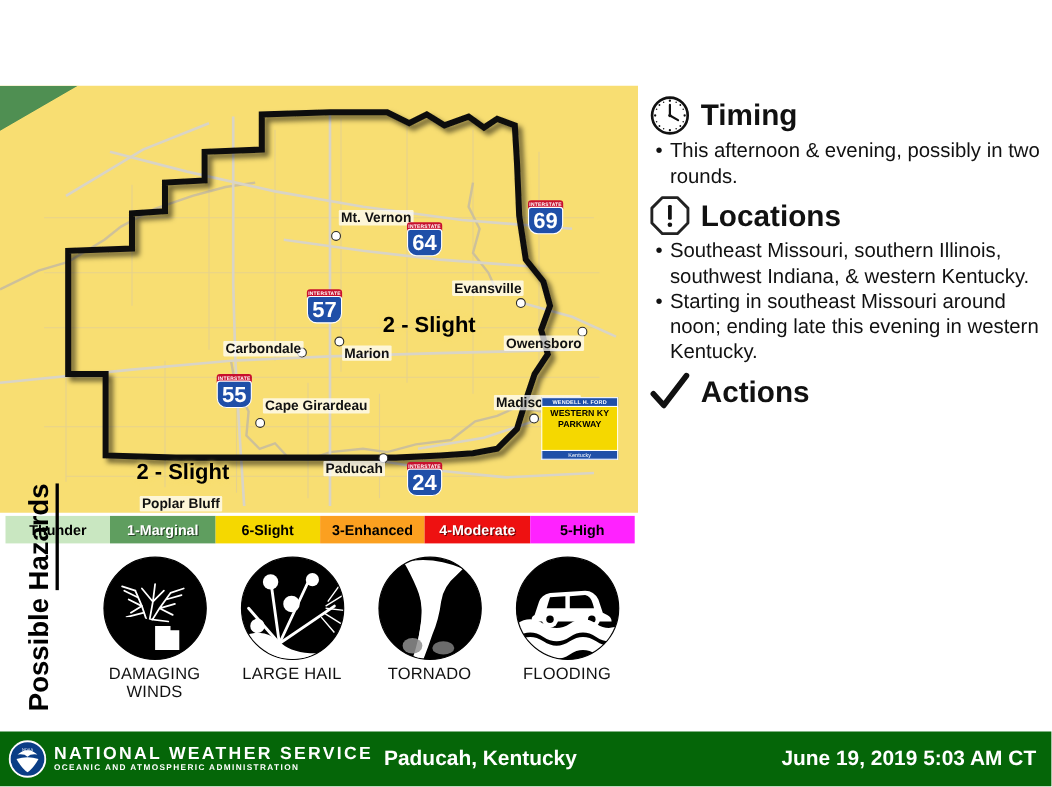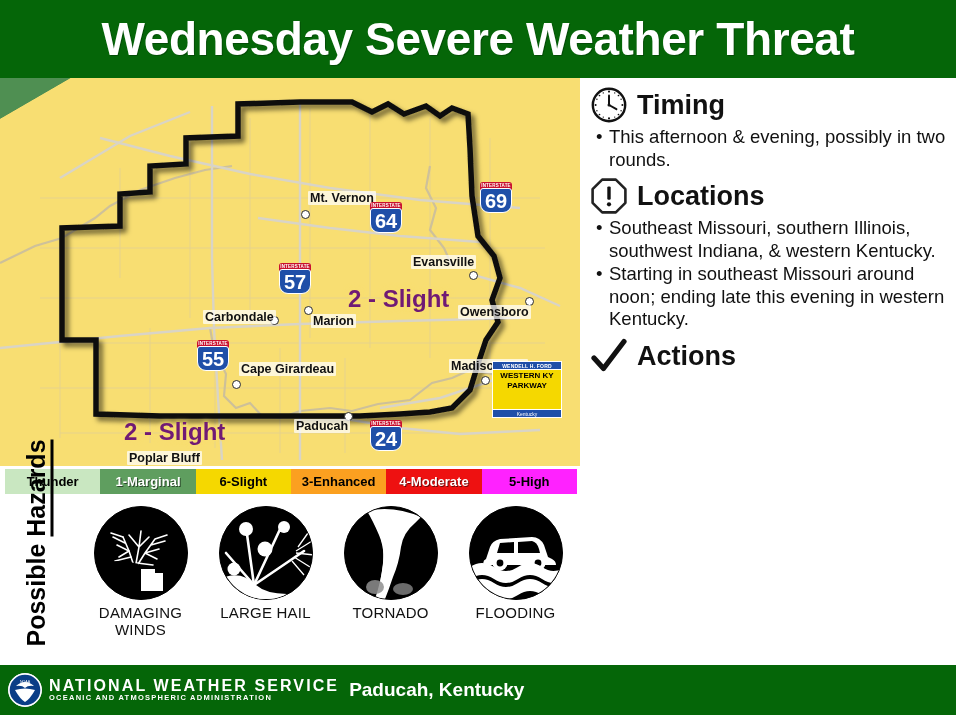--- a/index.html
+++ b/index.html
@@ -35,21 +35,21 @@
   }
   #map-base { position: absolute; inset: 0; background: #f8de72; }
   
   #map-green-wedge {
     position: absolute; left: 0; top: 0; width: 76px; height: 44px;
     background: linear-gradient(to bottom right, #4f8f52 0%, #4f8f52 46%, rgba(79,143,82,0) 47%);
   }
 
   
   .risk-label {
-    position: absolute; color: #701a75; font-weight: bold; font-size: 24px;
+    position: absolute; color: #000000; font-weight: bold; font-size: 20px;
     font-family: "Liberation Sans", sans-serif; white-space: nowrap;
     text-shadow: 0 0 4px #f8de72, 0 0 6px #f8de72, 1px 1px 0 #f8de72;
   }
 
   
   .city { position: absolute; }
   .city-dot {
     position: absolute; width: 9px; height: 9px; border-radius: 50%;
     background: #ffffff; border: 1.6px solid #2b2b2b;
   }
@@ -190,23 +190,20 @@
     margin-left: auto; margin-right: 14px; color: #fff;
     font-size: 19px; font-weight: bold;
     font-family: "Liberation Sans", sans-serif;
   }
 </style>
 </head>
 <body>
 
 <div id="page">
 
-  <div id="header">
-    <div id="header-title">Wednesday Severe Weather Threat</div>
-  </div>
 
   <div id="map-wrap">
     <div id="map-base"></div>
     <div id="map-green-wedge"></div>
 
     <svg width="580" height="388" style="position:absolute;left:0;top:0;">
       <g stroke="#e6d28c" stroke-width="1" fill="none">
         <path d="M120 90 L120 200 M190 60 L190 240 M250 40 L250 250 M310 30 L310 260 M370 30 L370 270 M430 40 L430 280 M490 60 L490 300"></path>
         <path d="M40 120 L540 120 M40 170 L545 170 M40 220 L545 220 M40 265 L545 265 M40 310 L520 310 M60 355 L470 355"></path>
         <path d="M60 250 L60 360 M150 250 L150 365 M215 260 L215 370 M280 270 L280 375 M345 280 L345 375"></path>
@@ -508,15 +505,16 @@
         <path d="M8 13 Q17 5 26 13 Q20 12 17 15 Q14 12 8 13 Z" fill="#ffffff"></path>
         <path d="M7 17 Q17 14 27 17 Q22 26 17 29 Q12 26 7 17 Z" fill="#ffffff"></path>
         <text x="17" y="10" font-size="3.6" fill="#ffffff" text-anchor="middle" font-family="Liberation Sans, sans-serif">NOAA</text>
       </svg>
     </div>
     <div id="nws-text">
       <div id="nws-line1">NATIONAL WEATHER SERVICE</div>
       <div id="nws-line2">OCEANIC AND ATMOSPHERIC ADMINISTRATION</div>
     </div>
     <div id="office-name">Paducah, Kentucky</div>
+    <div id="timestamp">June 19, 2019 5:03 AM CT</div>
   </div>
 
 </div>
 
 </body></html>

